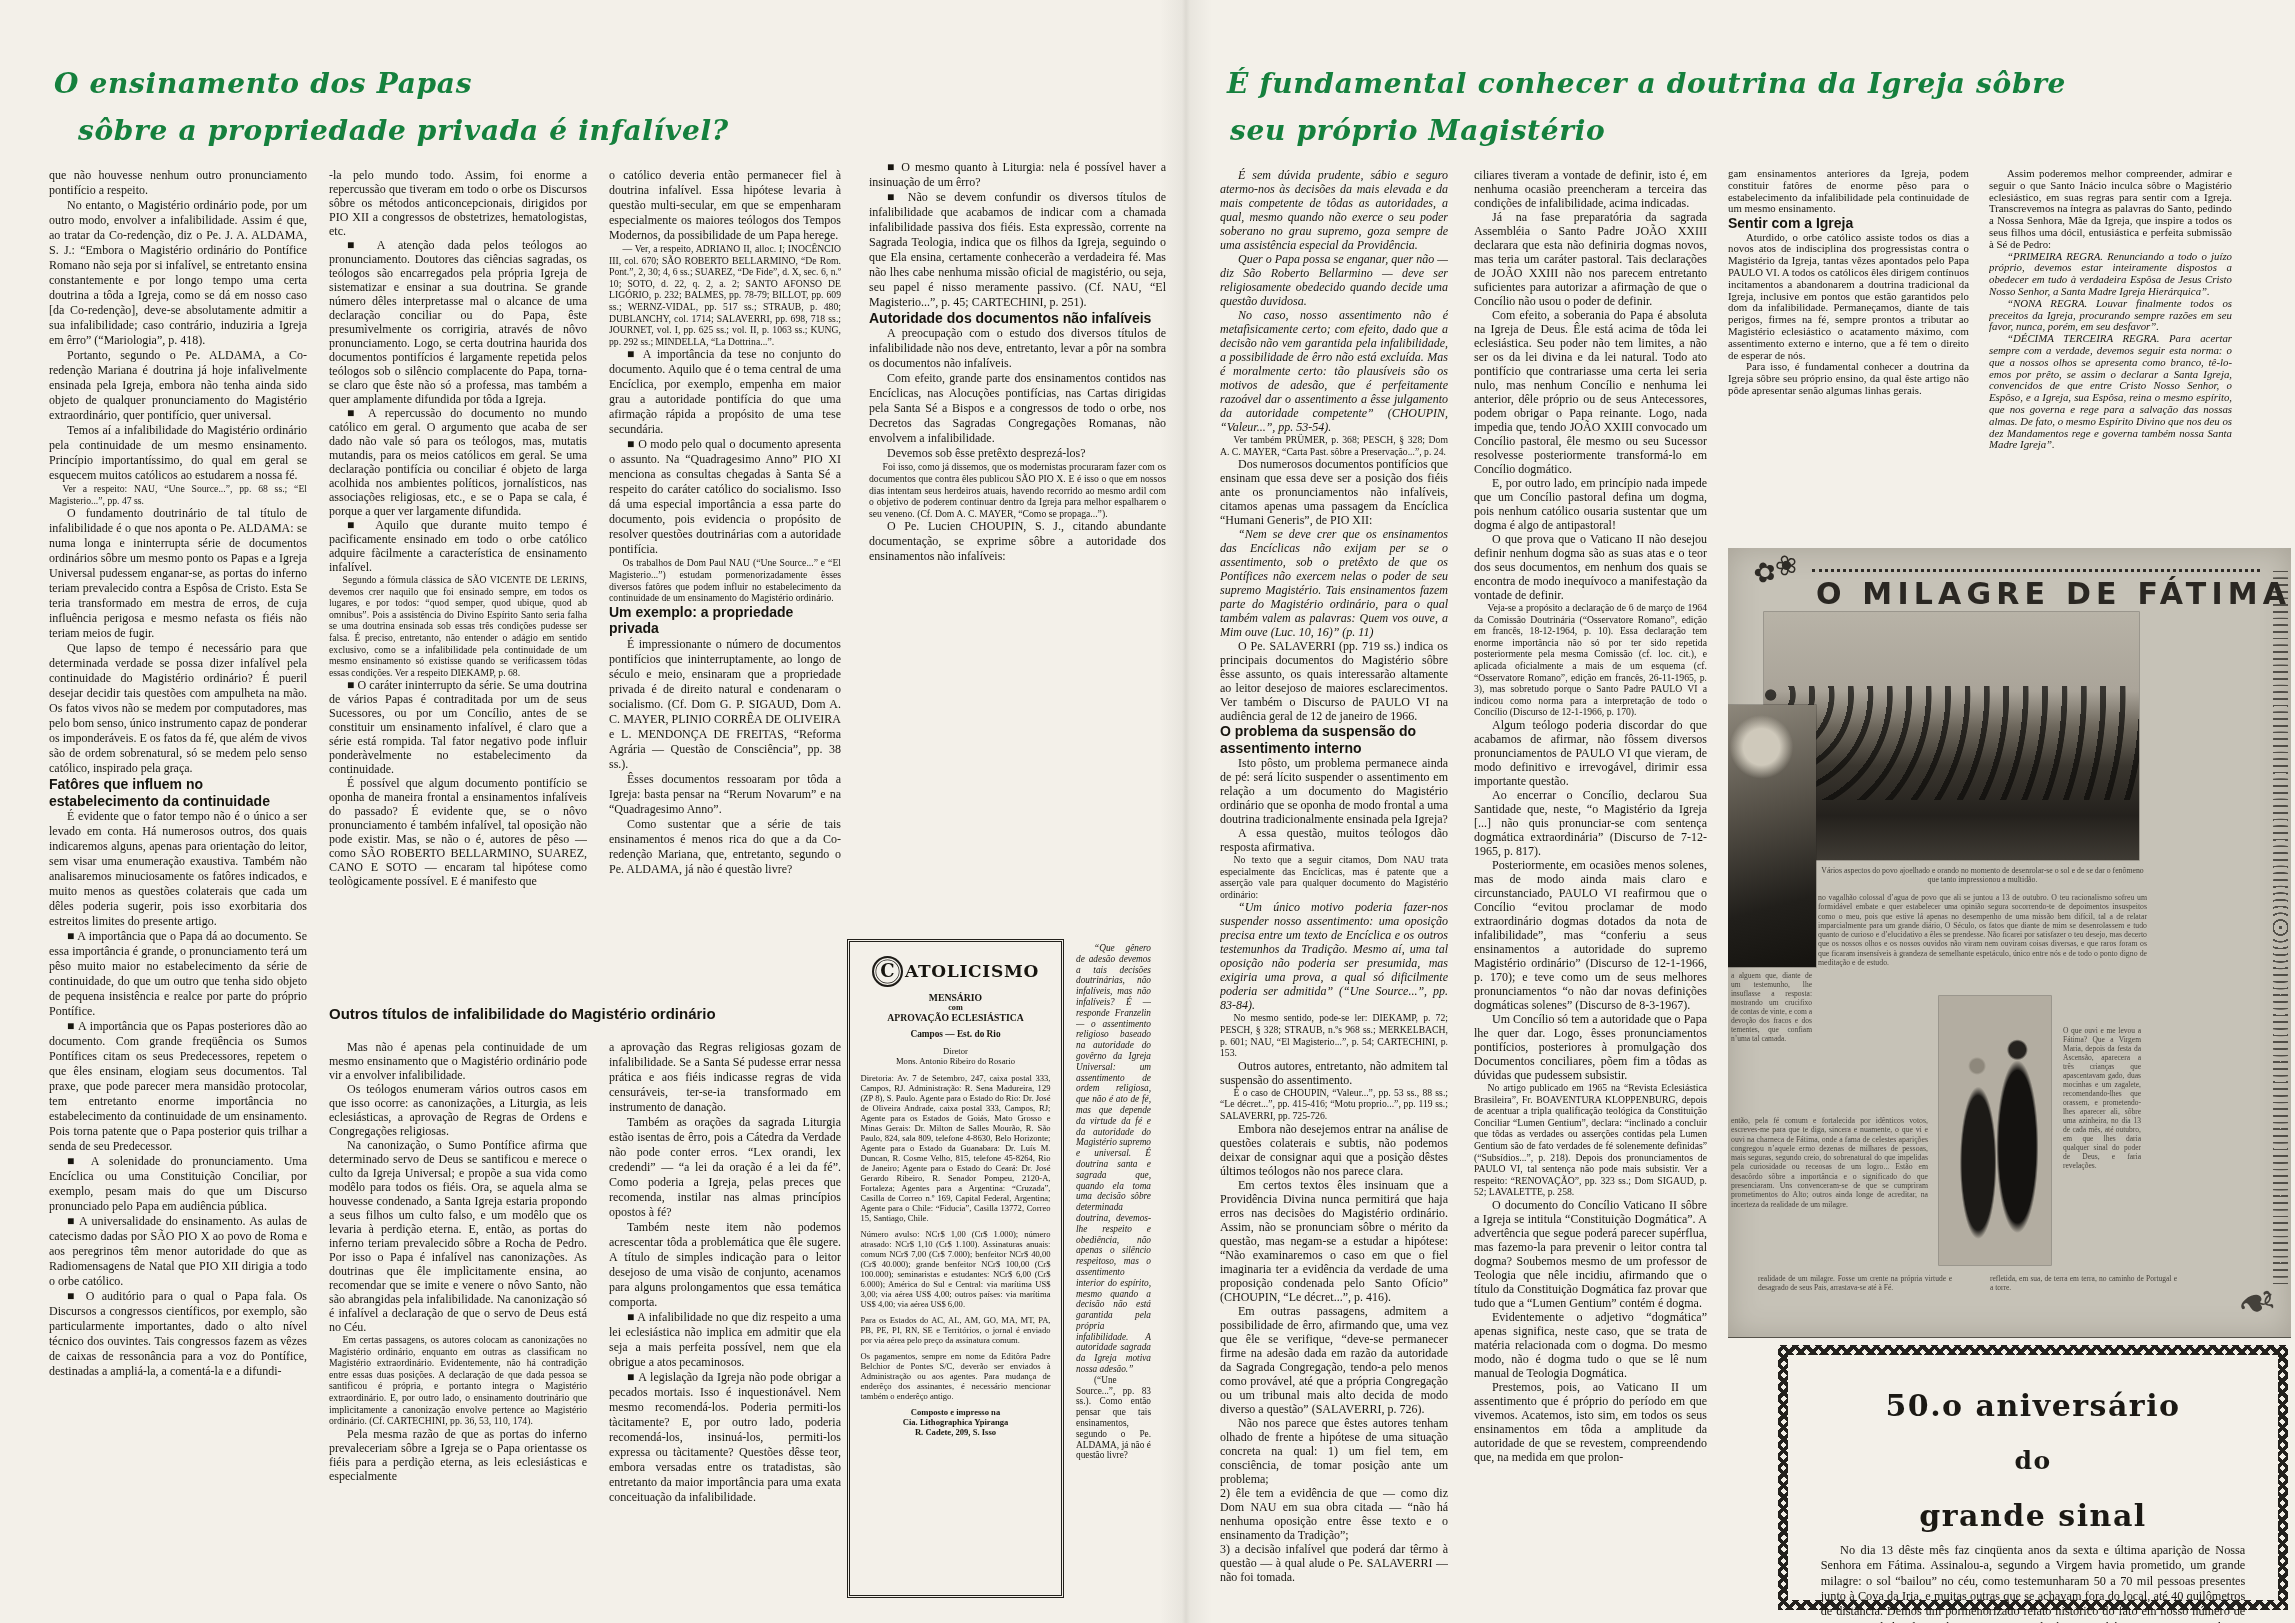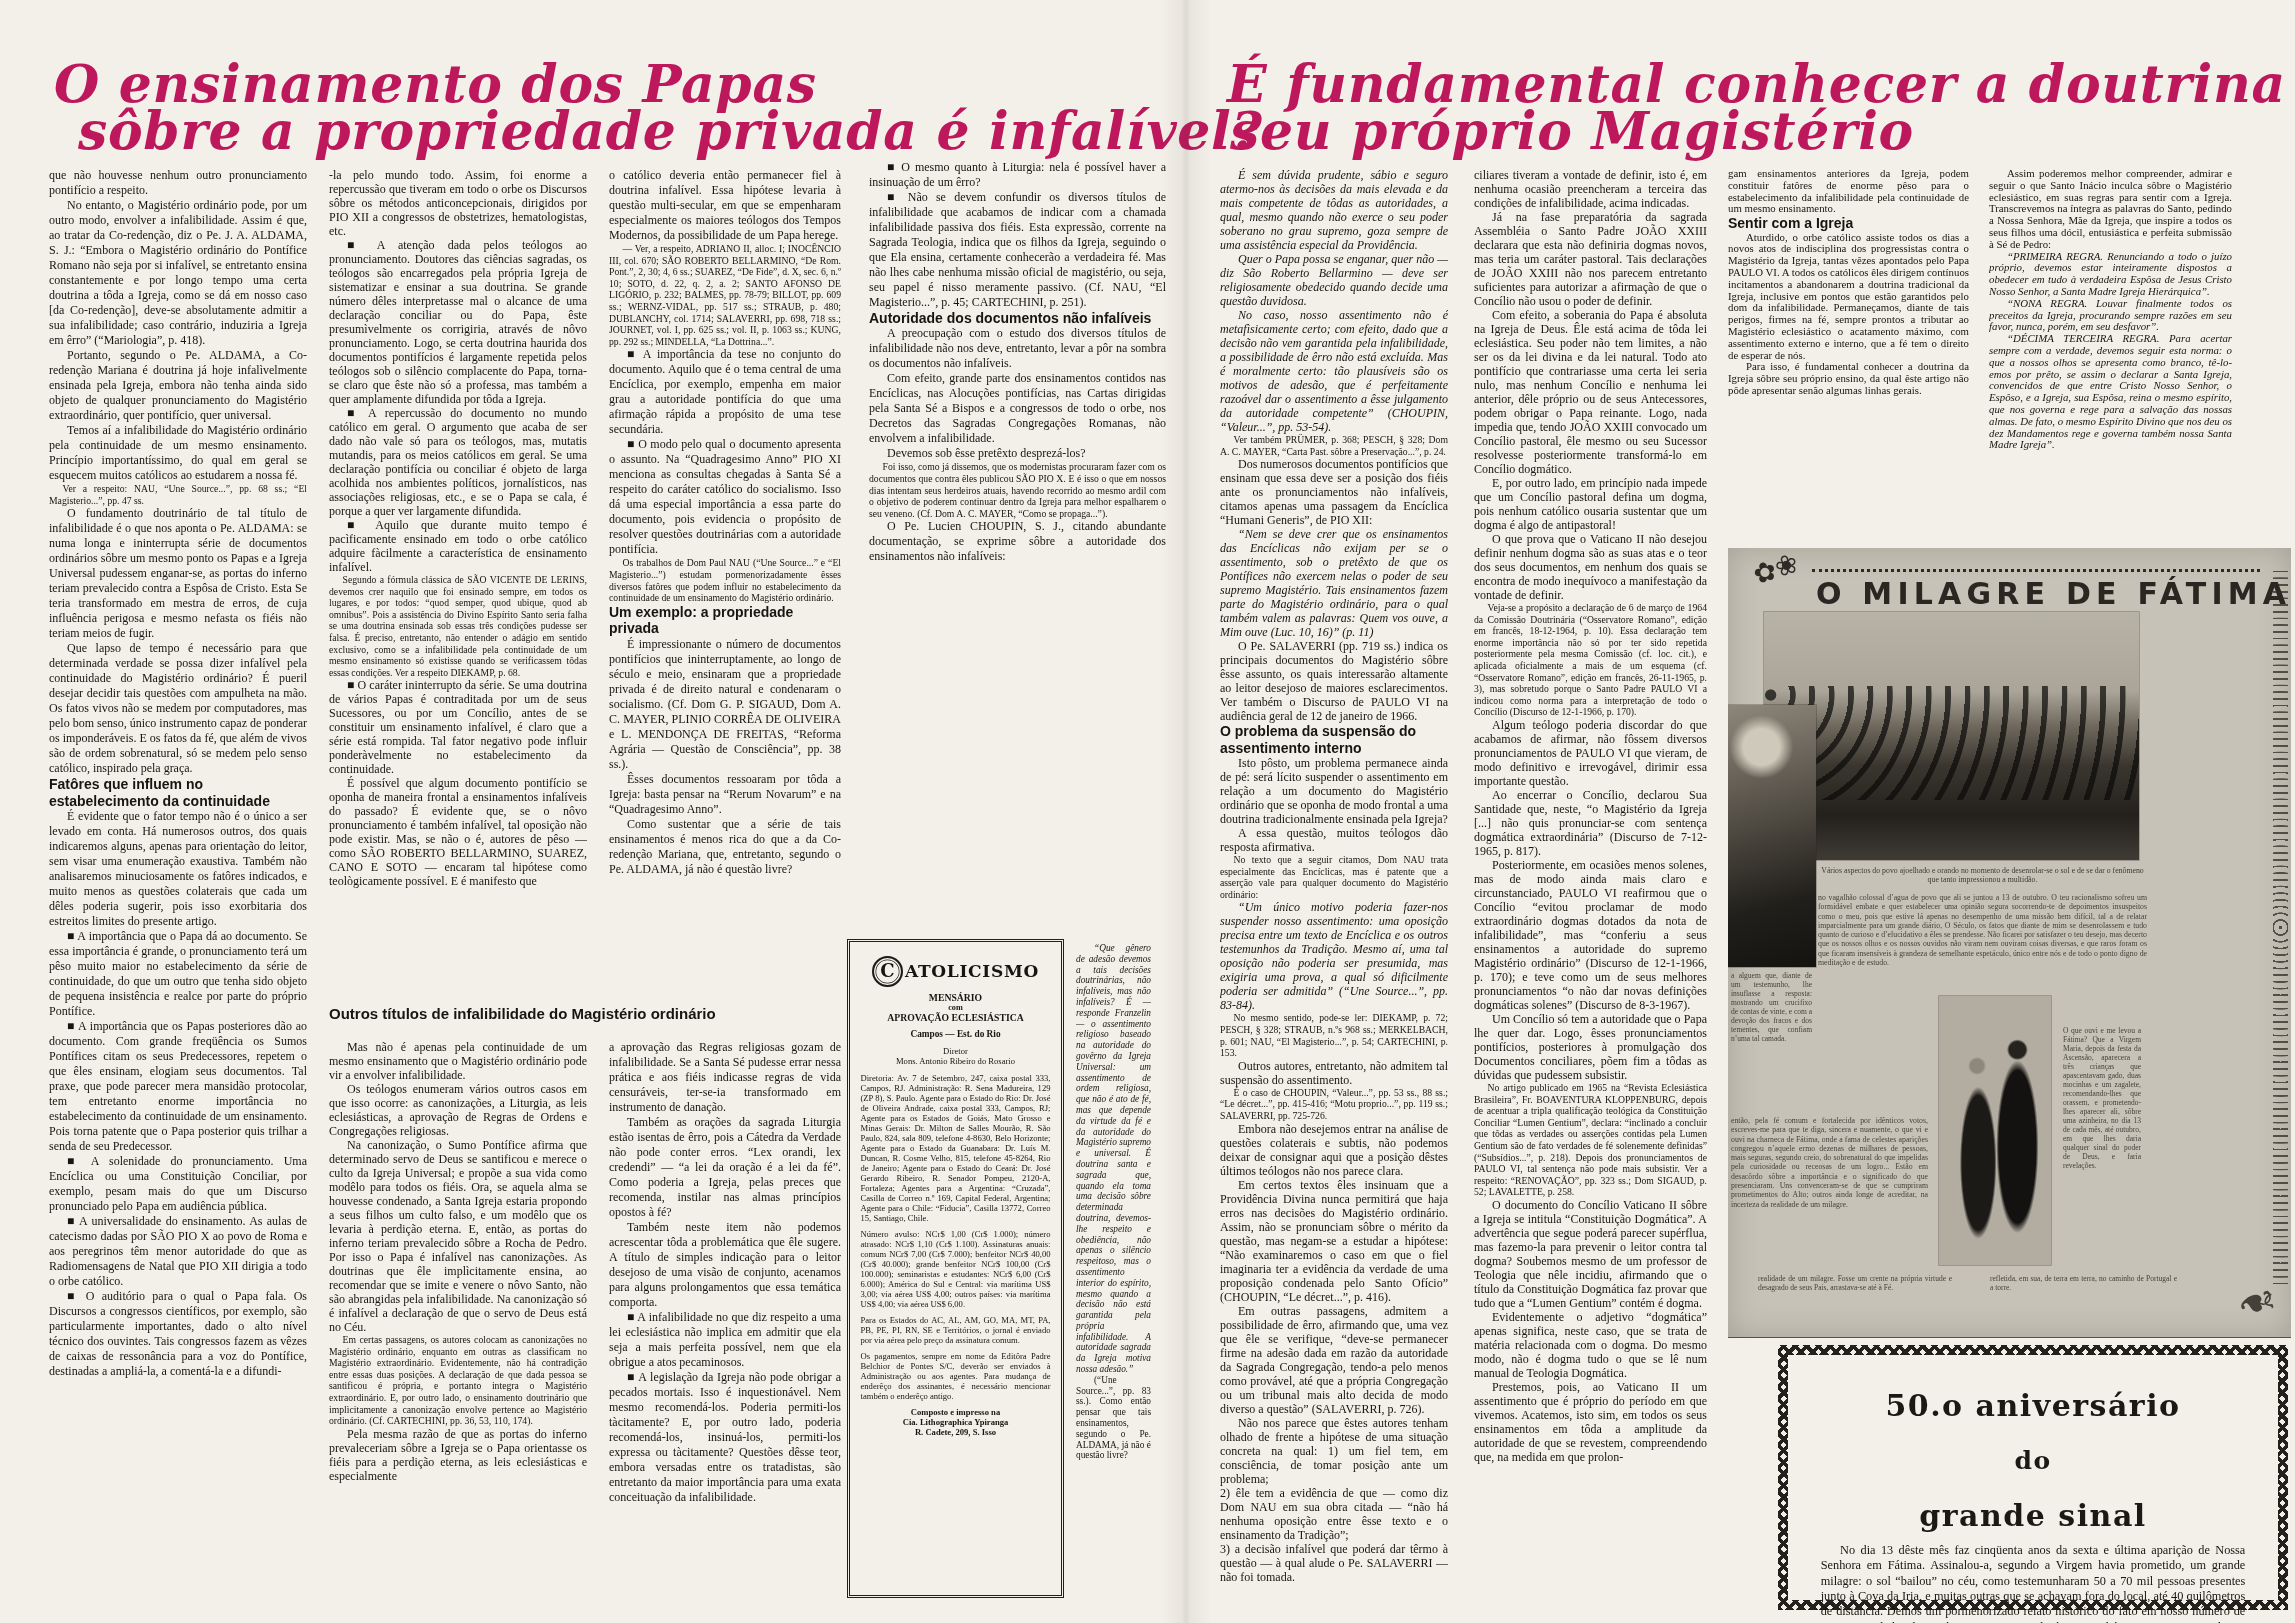--- a/index.html
+++ b/index.html
@@ -15,21 +15,21 @@
   .col p{margin:0;}
   .t-p,.t-b,.t-q{text-indent:18px;}
   .t-pn{text-indent:0;}
   .t-q{font-style:italic;}
   .t-b{}
   .t-s{font-size:9.7px;line-height:11.6px;margin:3.7px 0 3.7px 0;text-indent:13.5px;}
   .t-h{font-family:"Liberation Sans",sans-serif;font-weight:bold;font-size:14px;line-height:16.4px;
        margin:11.2px 0 6.7px 0;text-indent:0;text-align:left;}
   
   .headline{position:absolute;font-family:"DejaVu Serif",serif;font-style:italic;font-weight:bold;
-            font-size:52px;line-height:47px;letter-spacing:0.7px;color:#be185d;white-space:nowrap;}
+            font-size:28px;line-height:47px;letter-spacing:0.7px;color:#15803d;white-space:nowrap;}
   .headline .l2{margin-left:24px;}
   .headline-r .l2{margin-left:3px;}
   
   .wide-heading{position:absolute;font-family:"Liberation Sans",sans-serif;font-weight:bold;
                 font-size:15px;color:#17150f;white-space:nowrap;}
   
   .fold{position:absolute;left:1160px;top:0;width:52px;height:1624px;
         background:linear-gradient(90deg,rgba(60,55,45,0) 0%,rgba(60,55,45,.06) 42%,rgba(60,55,45,.12) 50%,rgba(60,55,45,.06) 58%,rgba(60,55,45,0) 100%);}
   
   .catol-box{position:absolute;left:847px;top:939px;width:217px;height:659px;box-sizing:border-box;

